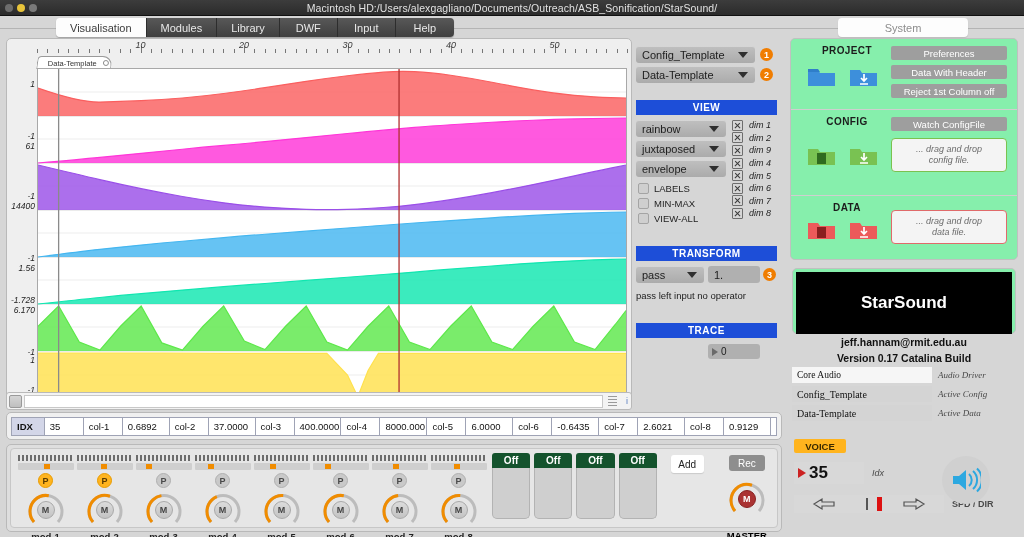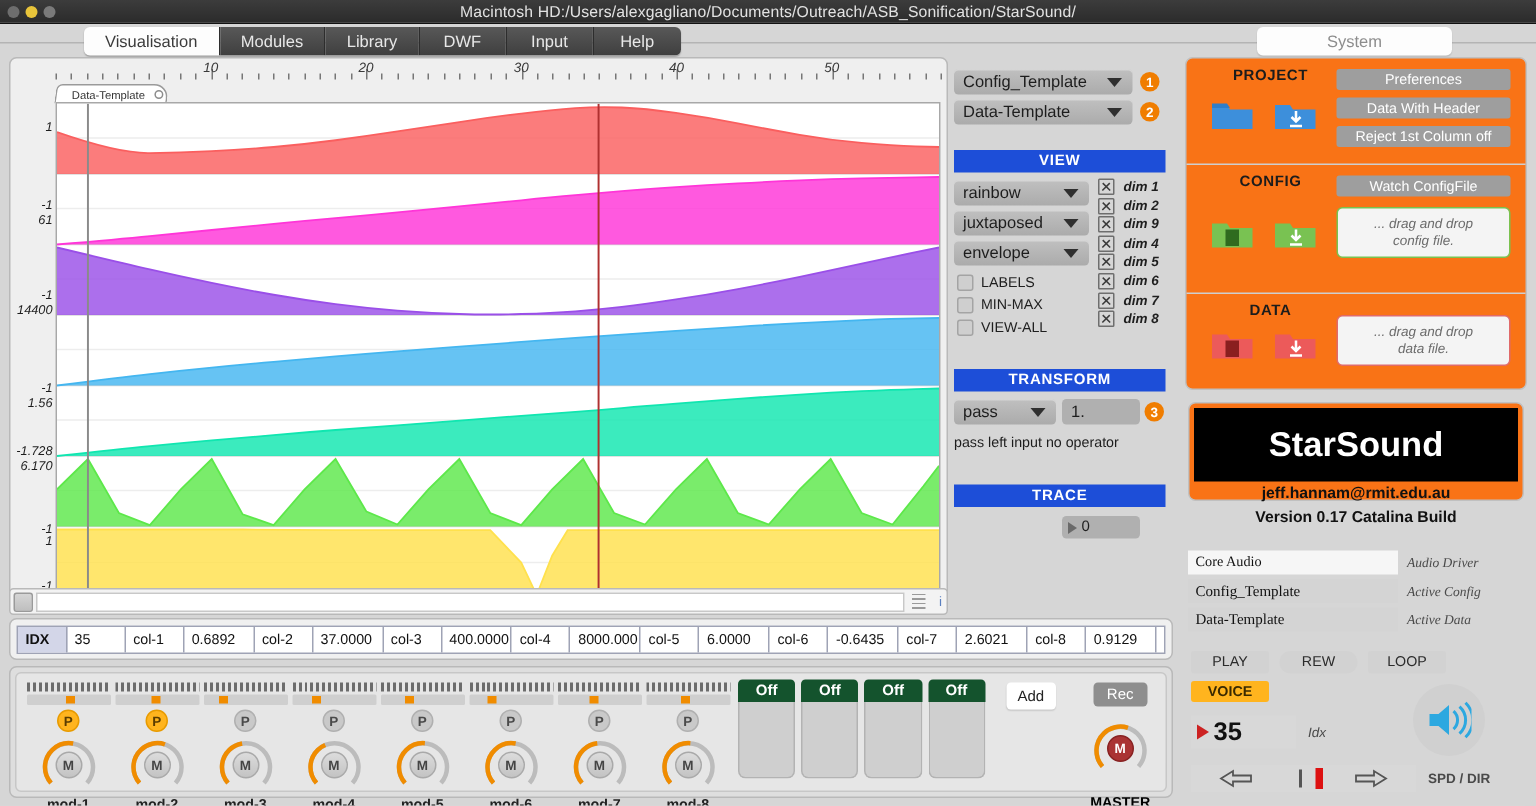--- a/index.html
+++ b/index.html
@@ -147,51 +147,51 @@
   .dd .arrow { position:absolute; right:7px; top:6px; width:0;height:0;
     border-left:5px solid transparent; border-right:5px solid transparent; border-top:6px solid #2f2f2f;}
   .badge { position:absolute; width:13px; height:13px; border-radius:50%; background:#f07d00;
     color:#fff; font-size:9px; font-weight:bold; display:flex; align-items:center;
     justify-content:center; }
   .blackbar { height:15px; background:#1d4ed8; color:#fff; font-size:10px; font-weight:bold;
     letter-spacing:.5px; display:flex; align-items:center; justify-content:center; }
   .chk { display:flex; align-items:center; gap:5px; margin-top:4px; }
   .chk .box { width:11px; height:11px; background:#cfcfcf; border:1px solid #a4a4a4; border-radius:2px;}
   .chk .t { font-size:9.5px; color:#1f1f1f; }
-  .dimrow { display:flex; gap:6px; height:12.6px;font-weight:bold; }
+  .dimrow { display:flex; align-items:center; gap:6px; height:12.6px; }
   .dimrow .xbox { width:11px; height:11px; border:1px solid #6e6e6e; background:#d6d6d6;
      position:relative; border-radius:1px; }
   .dimrow .xbox:before, .dimrow .xbox:after {
      content:''; position:absolute; left:1px; top:4px; width:7px; height:1.4px; background:#3a3a3a; }
   .dimrow .xbox:before { transform:rotate(45deg); }
   .dimrow .xbox:after  { transform:rotate(-45deg); }
   .dimrow .dt { font-size:9px; font-style:italic; color:#1f1f1f; }
   .tbtn { height:15px; background:#6e6e6e; color:#fff; font-size:10px;
     border-radius:3px; display:flex; align-items:center; justify-content:center; margin-top:4px;}
   .numfield { background:#b0b0b0; height:17px; border-radius:3px; font-size:11px;
     color:#1d1d1d; display:flex; align-items:center; padding-left:6px; }
   .tracebox { background:#b0b0b0; height:15px; border-radius:3px; font-size:10px;
     color:#1d1d1d; display:flex; align-items:center; padding-left:4px; gap:3px; }
   .tracebox .tri { width:0;height:0;border-top:4px solid transparent;border-bottom:4px solid transparent;
     border-left:6px solid #6a6a6a;}
 
   
   #rightCol { position:absolute; left:790px; top:38px; width:228px; height:494px; }
-  .rpanel { background:#f97316; border:1px solid #c0c0c0; border-radius:5px; }
+  .rpanel { background:#86efac; border:1px solid #c0c0c0; border-radius:5px; }
   .sect { position:relative; }
   .sect + .sect { border-top:1px solid #cfcfcf; }
   .sectlabel { text-align:center; font-size:10px; font-weight:bold; color:#1c1c1c; letter-spacing:.4px;}
   .gbtn { height:14px; background:#9e9e9e; color:#fff; font-size:9.5px;
     border-radius:2px; display:flex; align-items:center; justify-content:center; }
   .folder { width:30px; height:24px; position:relative; }
   .drop { border-radius:4px; background:#f4f4f4; display:flex; flex-direction:column;
     align-items:center; justify-content:center; font-size:9px; font-style:italic; color:#6b6b6b;
     line-height:1.25; }
-  .brand { background:#000; color:#fff; text-align:center; font-size:23px; font-weight:bold;
-    padding:11px 0; }
+  .brand { background:#000; color:#fff; text-align:center; font-size:17px; font-weight:bold;
+    padding:21px 0; }
   .brandline { text-align:center; font-size:10.5px; font-weight:bold; color:#111; padding:2px 0; }
   .statusrow { display:flex; align-items:center; gap:6px; margin-top:3px;font-family:Liberation Serif, serif; }
   .statusval { height:16px; display:flex; align-items:center; padding-left:5px;
     font-size:10px; color:#111; }
   .statuscap { font-size:9px; font-style:italic; color:#4a4a4a; white-space:nowrap; }
   .tbtn2 { height:15px; background:#d2d2d2; color:#2b2b2b; font-size:9.5px;
     display:flex; align-items:center; justify-content:center; border-radius:2px; }
   .voice { height:14px; background:#ffb41e; color:#3a2a00; font-size:9.5px; font-weight:bold;
     display:flex; align-items:center; justify-content:center; border-radius:2px; width:52px;}
   .idxbig { height:22px; background:#d8d8d8; display:flex; align-items:center;
@@ -716,25 +716,20 @@
         <div class="statusval" style="width:140px;background:#d4d4d4;">Config_Template</div>
         <div class="statuscap">Active Config</div>
       </div>
       <div class="statusrow">
         <div class="statusval" style="width:140px;background:#d4d4d4;">Data-Template</div>
         <div class="statuscap">Active Data</div>
       </div>
     </div>
 
     <div style="position:absolute;left:4px;top:396px;width:224px;">
-      <div style="display:flex;gap:7px;">
-        <div class="tbtn2" style="width:52px;">PLAY</div>
-        <div class="tbtn2" style="width:52px;border-radius:8px;">REW</div>
-        <div class="tbtn2" style="width:52px;">LOOP</div>
-      </div>
       <div class="voice" style="margin-top:5px;">VOICE</div>
 
       <div style="display:flex;align-items:center;gap:8px;margin-top:9px;">
         <div class="idxbig" style="width:70px;">
           <span class="tri"></span>
           <span>35</span>
         </div>
         <div class="statuscap">Idx</div>
       </div>
 

